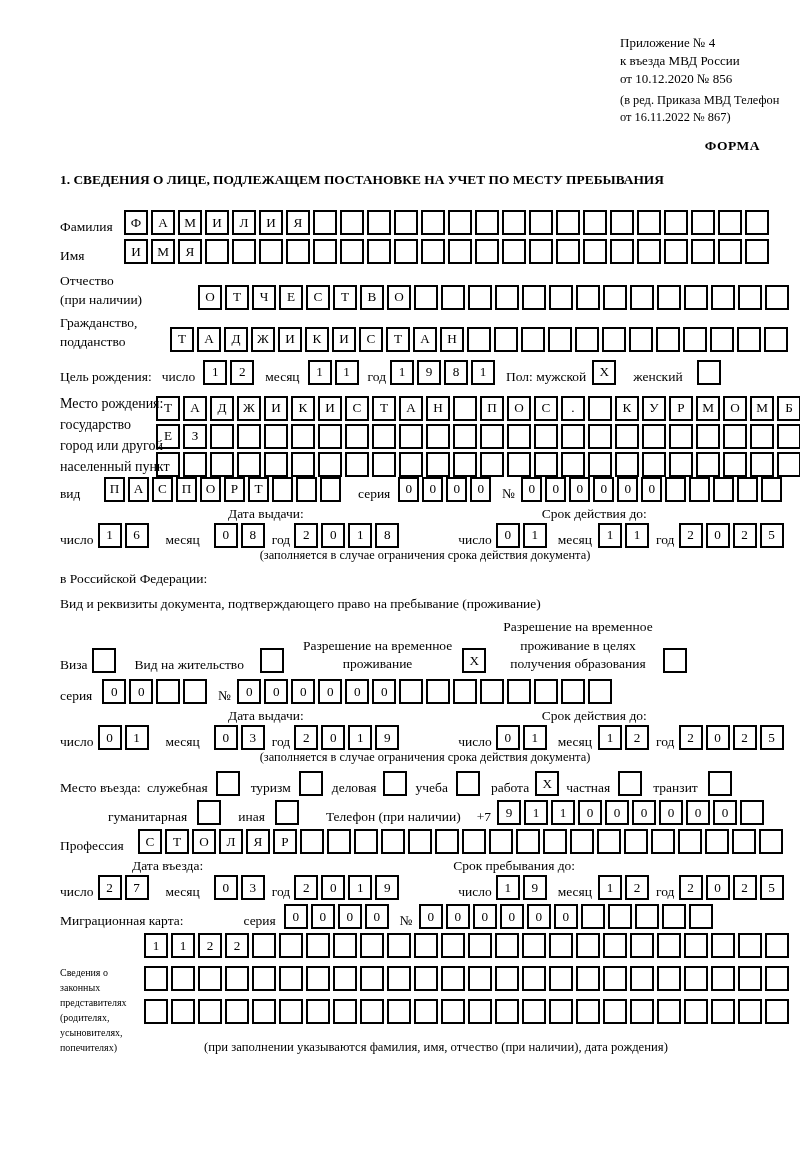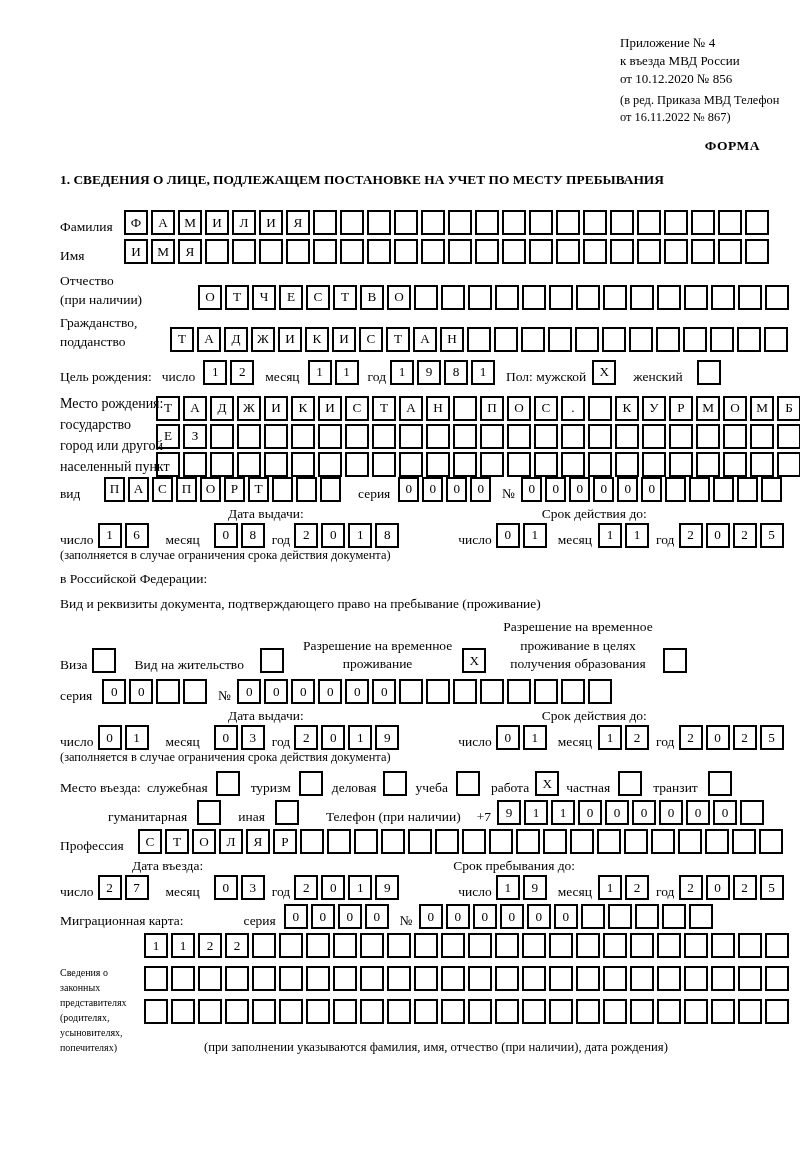--- a/index.html
+++ b/index.html
@@ -25,21 +25,21 @@
   .tight .cell{width:21px}
   .w64{width:64px}.w138{width:138px}.w110{width:110px}
   .w96{width:96px;font-size:14px;line-height:1.5}
   .w84{width:84px;font-size:10px;line-height:1.5}
   .w78{width:78px}
   .ml4{margin-left:4px}.ml6{margin-left:6px}.ml8{margin-left:8px}.ml10{margin-left:10px}
   .ml14{margin-left:14px}.ml16{margin-left:16px}.ml40{margin-left:40px}.ml48{margin-left:48px}
   .ml60{margin-left:60px}
   .c-heading{text-align:center;font-weight:bold;margin:2px 0 4px 0;font-size:13.4px}
   .dh{display:flex;margin:2px 0 1px 0;white-space:nowrap}
-  .note{font-size:12.4px;text-align:left;padding-right:4px;margin-bottom:6px;margin-top:-2px}
+  .note{font-size:12.4px;text-align:center;padding-right:4px;margin-bottom:6px;margin-top:-2px}
   .intro{line-height:1.55;white-space:nowrap}
   .optlines{text-align:center;line-height:1.35;padding-top:4px;white-space:nowrap}
   .col{display:flex;flex-direction:column}
   .mb8 .cells{margin-bottom:8px}
   .bottomnote{font-size:12.7px;margin-left:118px;margin-top:8px;white-space:nowrap}
 </style>
 </head>
 <body>
 
 <div class="page">

